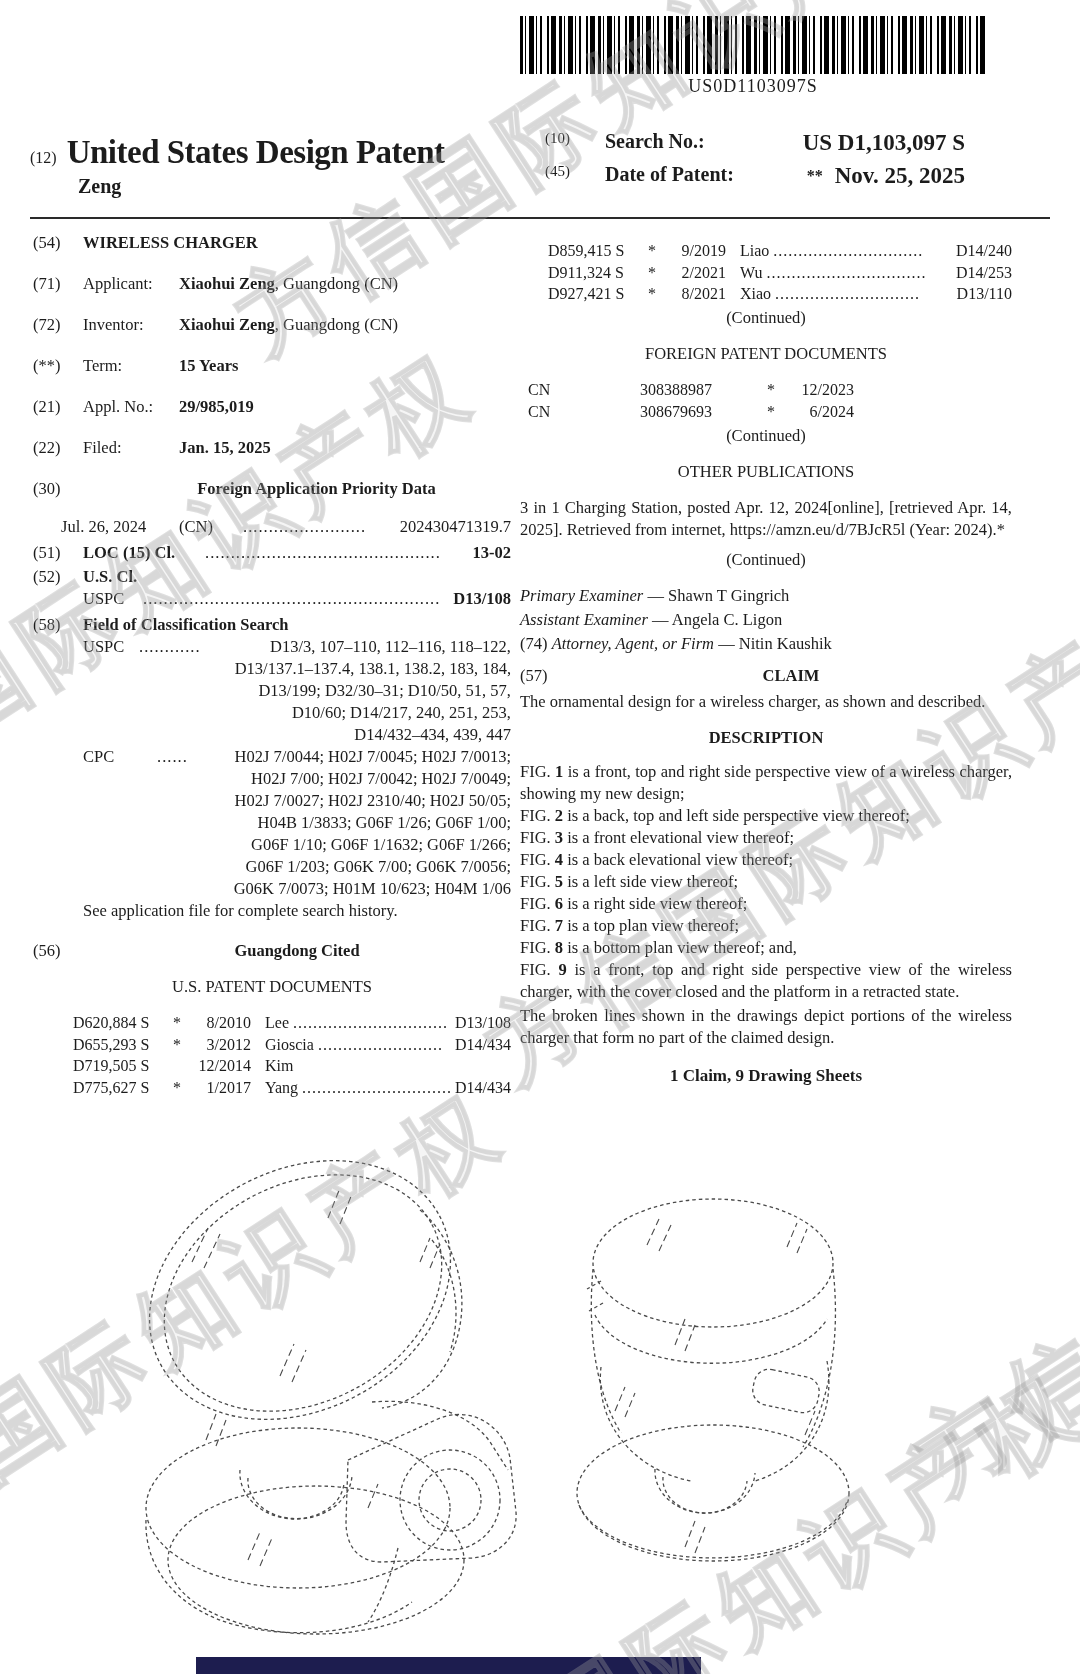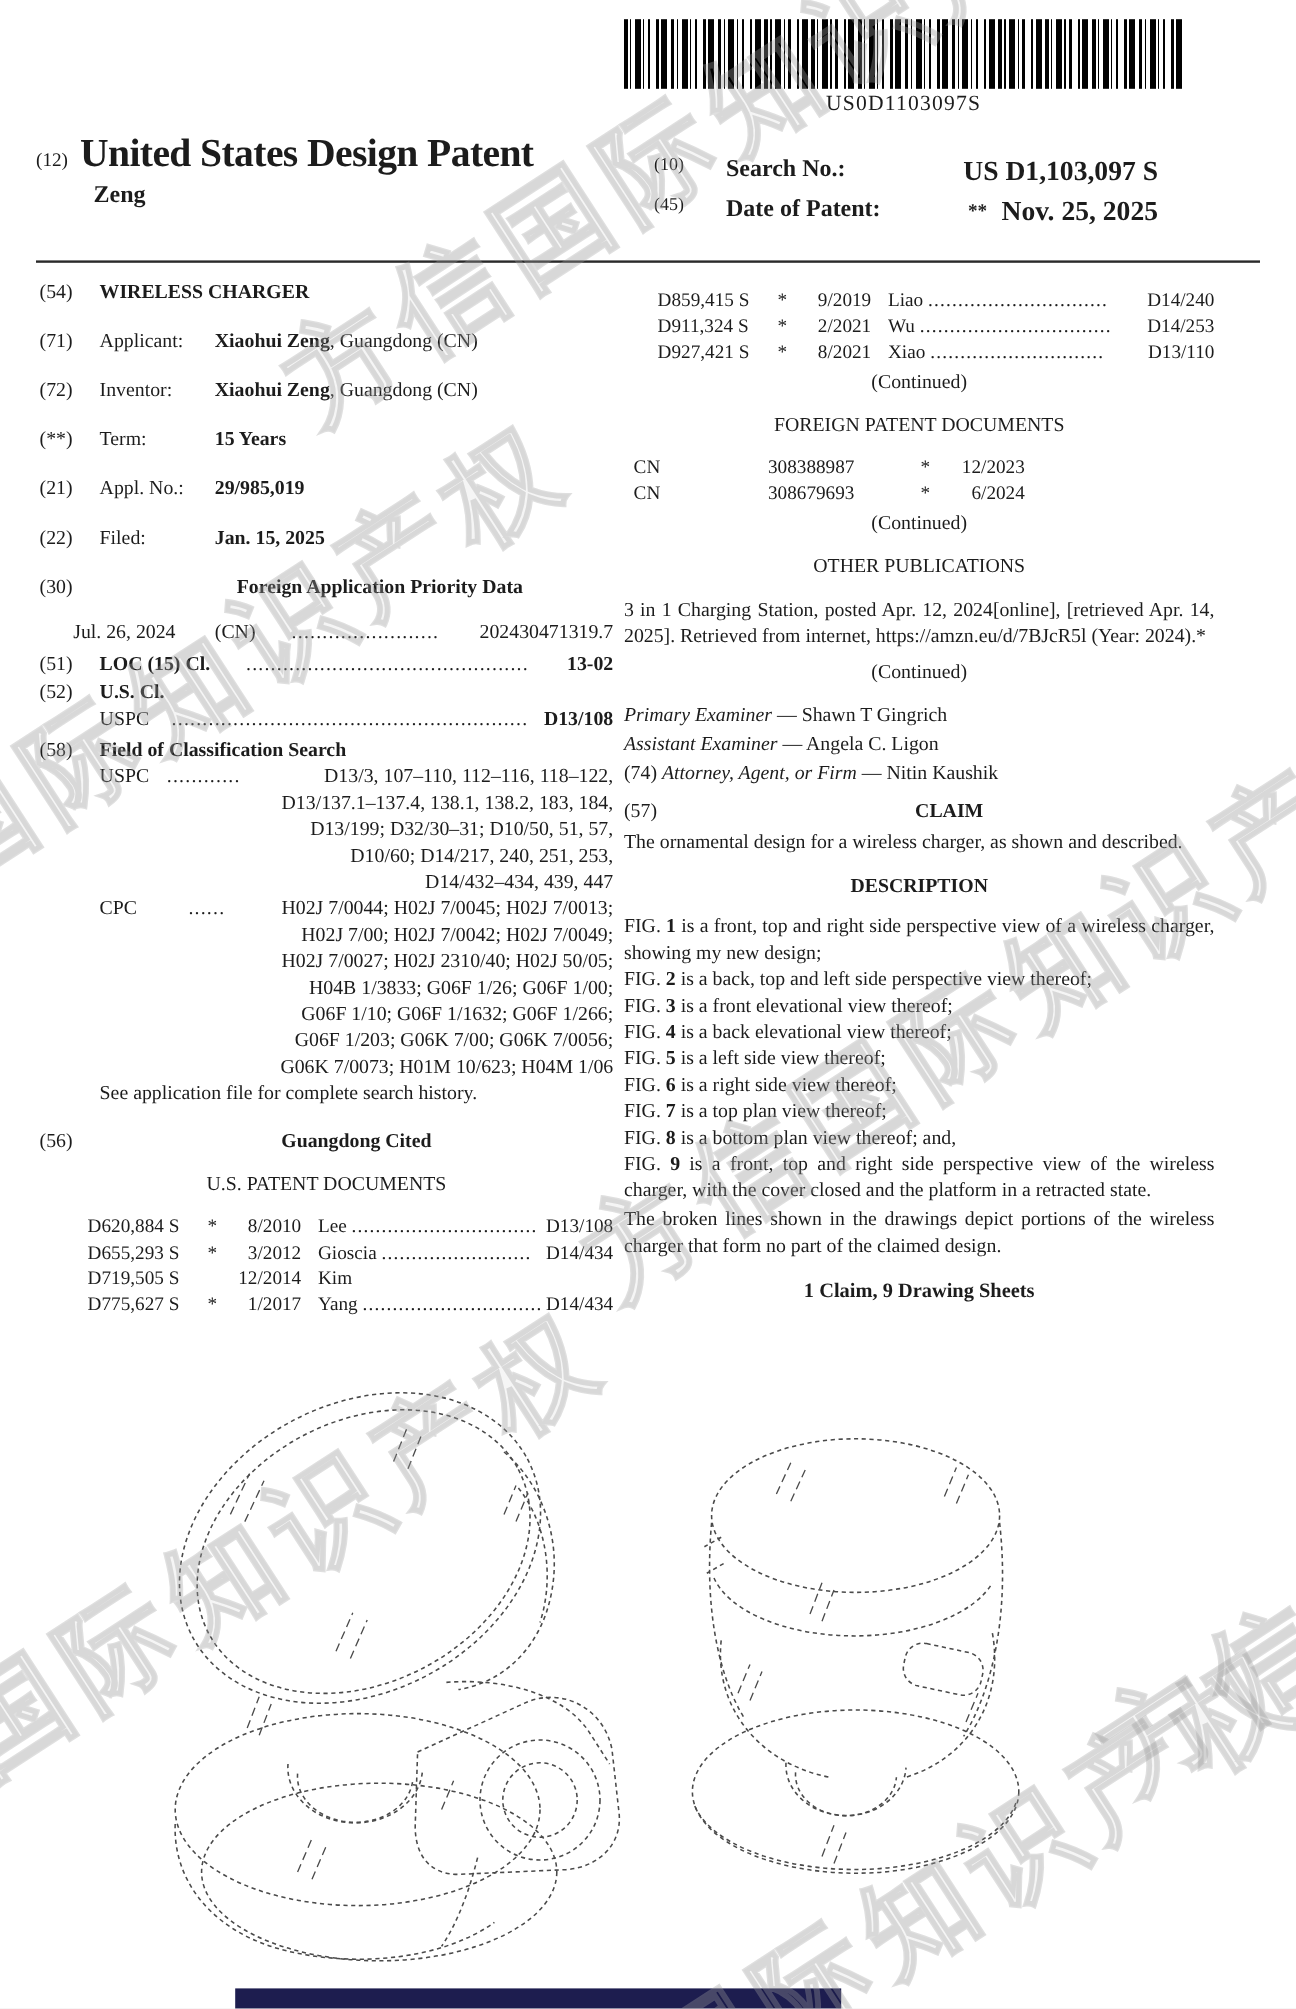--- a/index.html
+++ b/index.html
@@ -10,21 +10,21 @@
       letter-spacing:12px;white-space:nowrap;color:rgba(0,0,0,0.04);
       -webkit-text-stroke:2px rgba(160,160,160,0.34);transform:rotate(-33deg);pointer-events:none;z-index:5;}
   
   .barcode-wrap{position:absolute;left:520px;top:16px;width:466px;z-index:1;}
   .barcode{height:58px;width:100%;
     background:repeating-linear-gradient(90deg,#000 0 3px,#fff 3px 5px,#000 5px 6px,#fff 6px 9px,
       #000 9px 14px,#fff 14px 16px,#000 16px 17px,#fff 17px 20px,#000 20px 22px,#fff 22px 27px,
       #000 27px 29px,#fff 29px 31px,#000 31px 36px,#fff 36px 39px);}
   .barcode-num{text-align:center;font-size:18px;letter-spacing:1px;margin-top:2px;}
   
-  .h-left{position:absolute;left:30px;top:110px;width:505px;z-index:2;}
+  .h-left{position:absolute;left:30px;top:134px;width:505px;z-index:2;}
   .h-title-row{display:flex;align-items:baseline;gap:10px;}
   .h-kind{font-size:16px;}
   .h-title{font-size:33px;font-weight:700;letter-spacing:-0.5px;}
   .h-surname{font-size:20px;font-weight:700;margin:4px 0 0 48px;}
   .h-right{position:absolute;left:545px;top:130px;width:420px;z-index:2;}
   .h-r-row{display:flex;align-items:flex-start;margin-bottom:7px;gap:24px;}
   .h-r-num{font-size:15px;width:36px;flex:none;}
   .h-r-label{font-size:20px;font-weight:700;}
   .h-r-val{flex:1;text-align:right;font-size:23px;font-weight:700;white-space:nowrap;}
   .h-stars{font-size:16px;font-weight:700;margin-right:12px;vertical-align:2px;}

